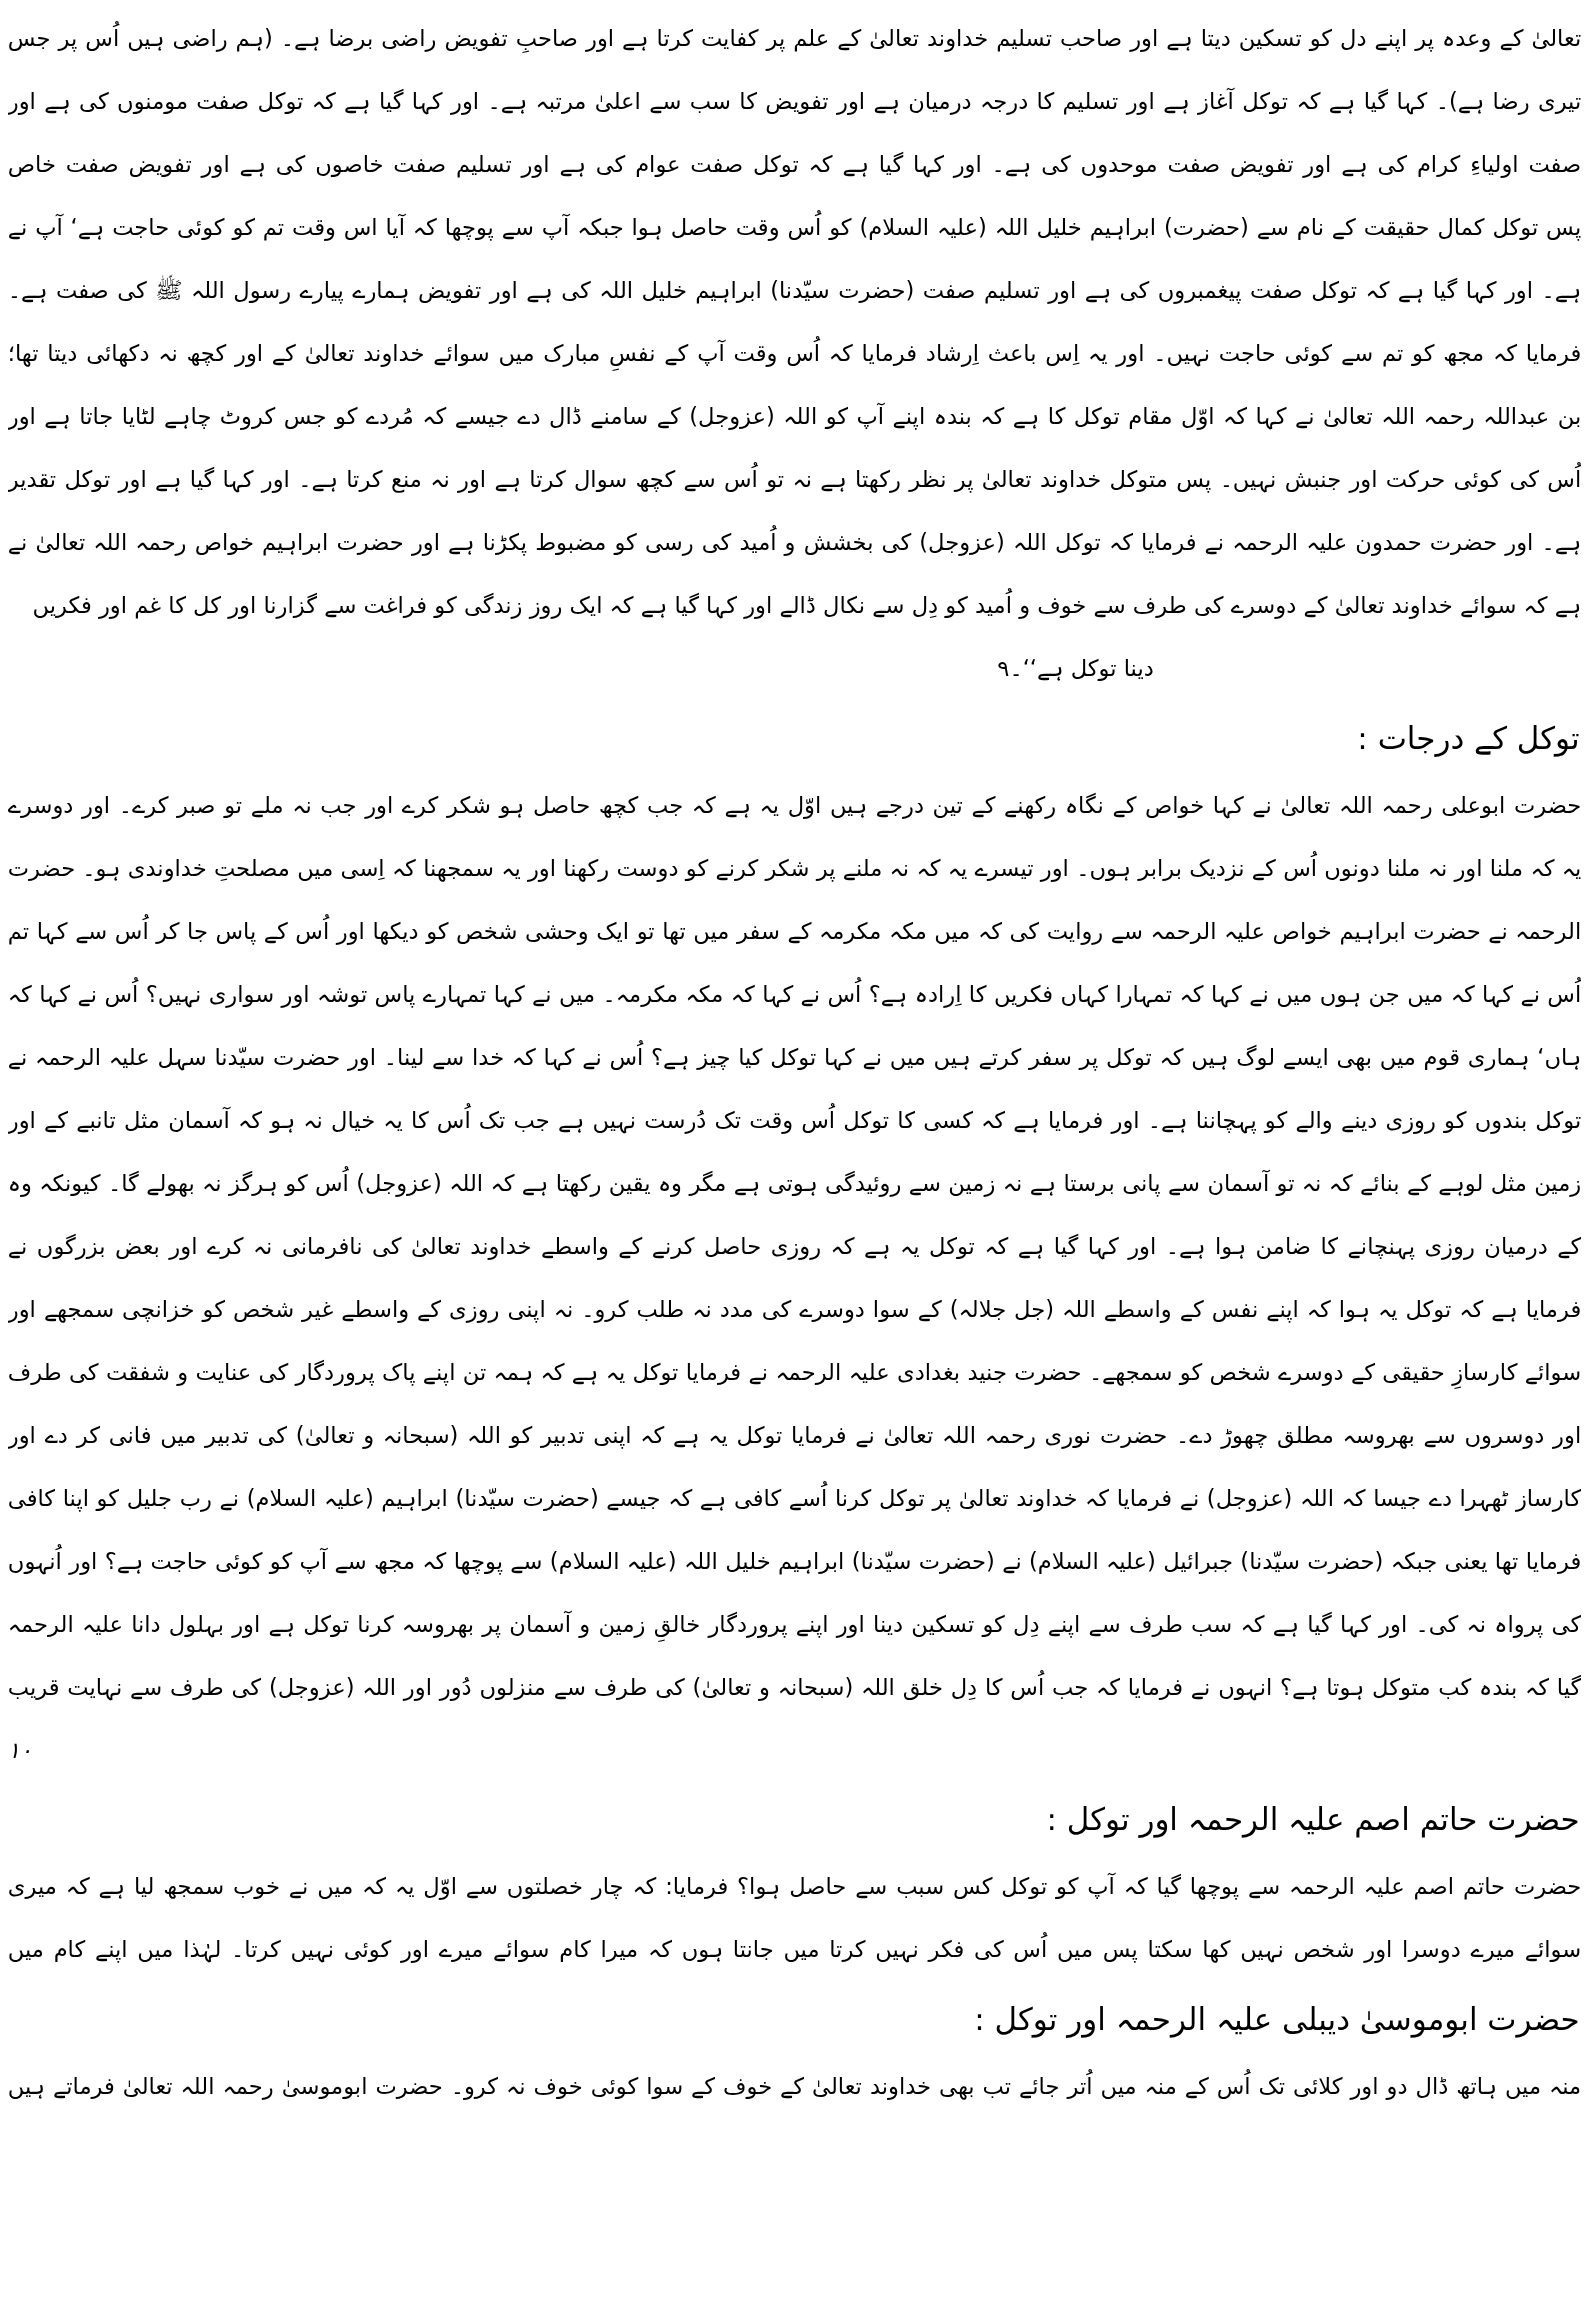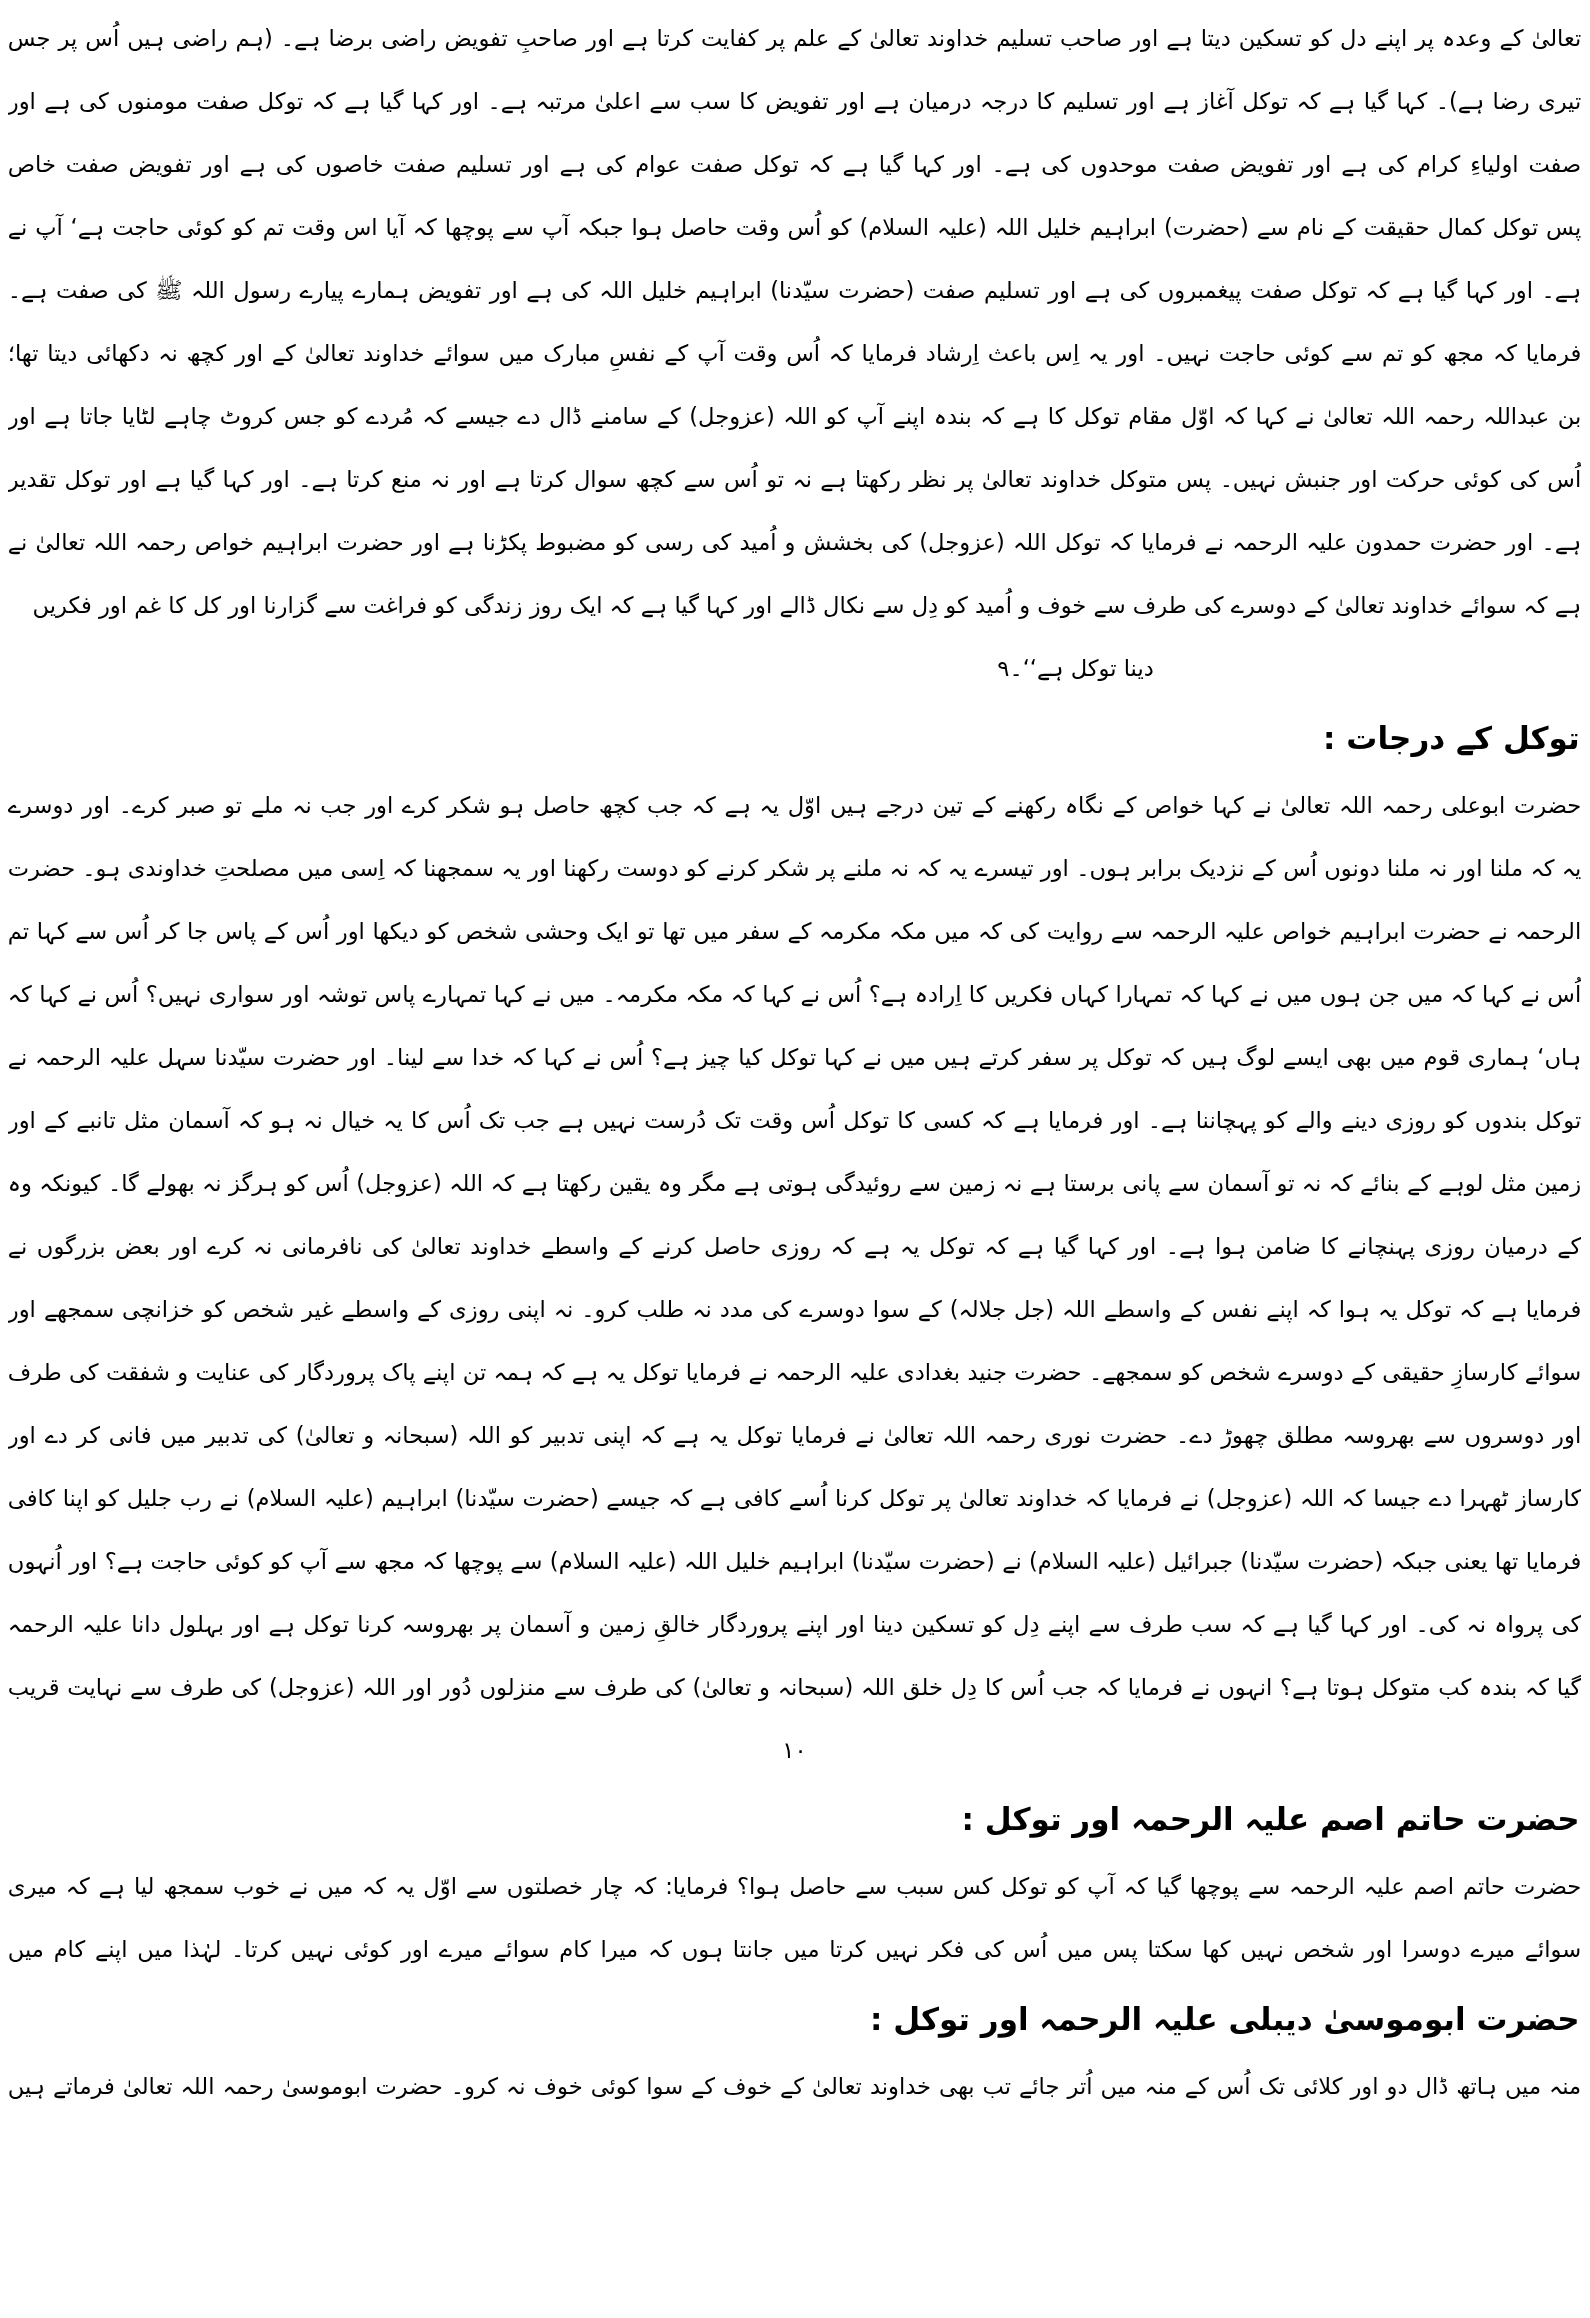--- a/index.html
+++ b/index.html
@@ -24,24 +24,25 @@
   }
   .just {
     text-align: justify;
     text-align-last: justify;
   }
   .sec-closing {
     text-align: center;
     transform: translateX(281px); 
   }
   .sec-footnote {
-    text-align: center;
+    text-align: left;
+    font-style: italic;
   }
   .sec-heading {
-    font-weight: bold;
+    font-weight: normal;
     font-size: 31px;
     line-height: 1.1;
     height: auto;
     padding: 20.4px 1.5px 19px 0;
     text-align: right;
     white-space: nowrap;
     overflow: hidden;
   }
 </style>
 </head>

